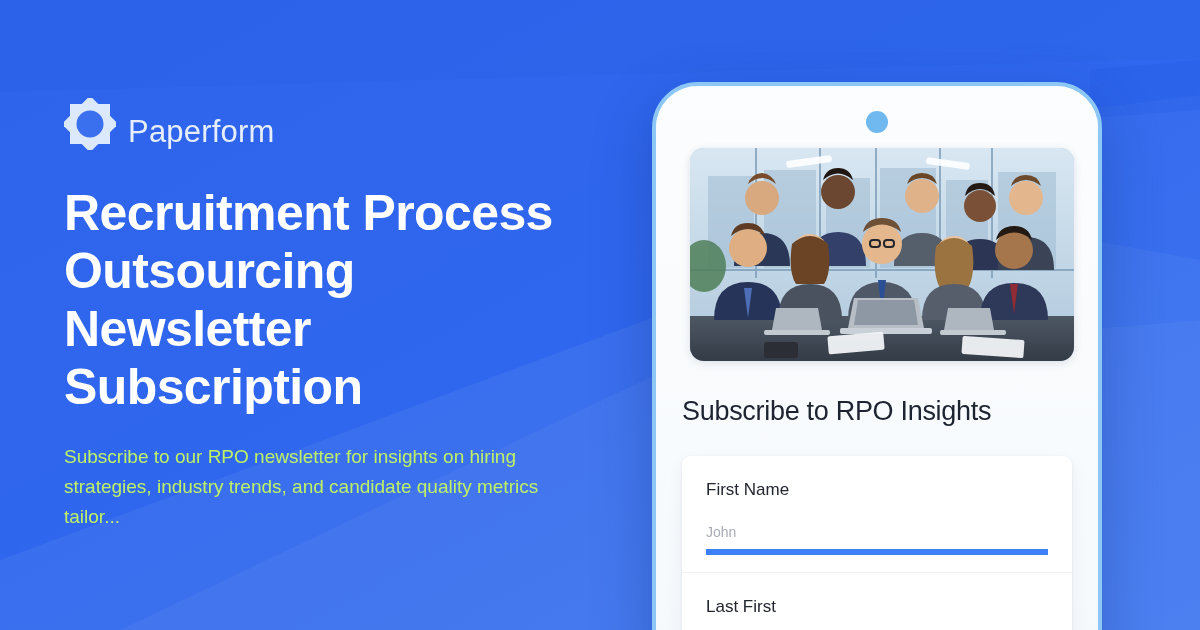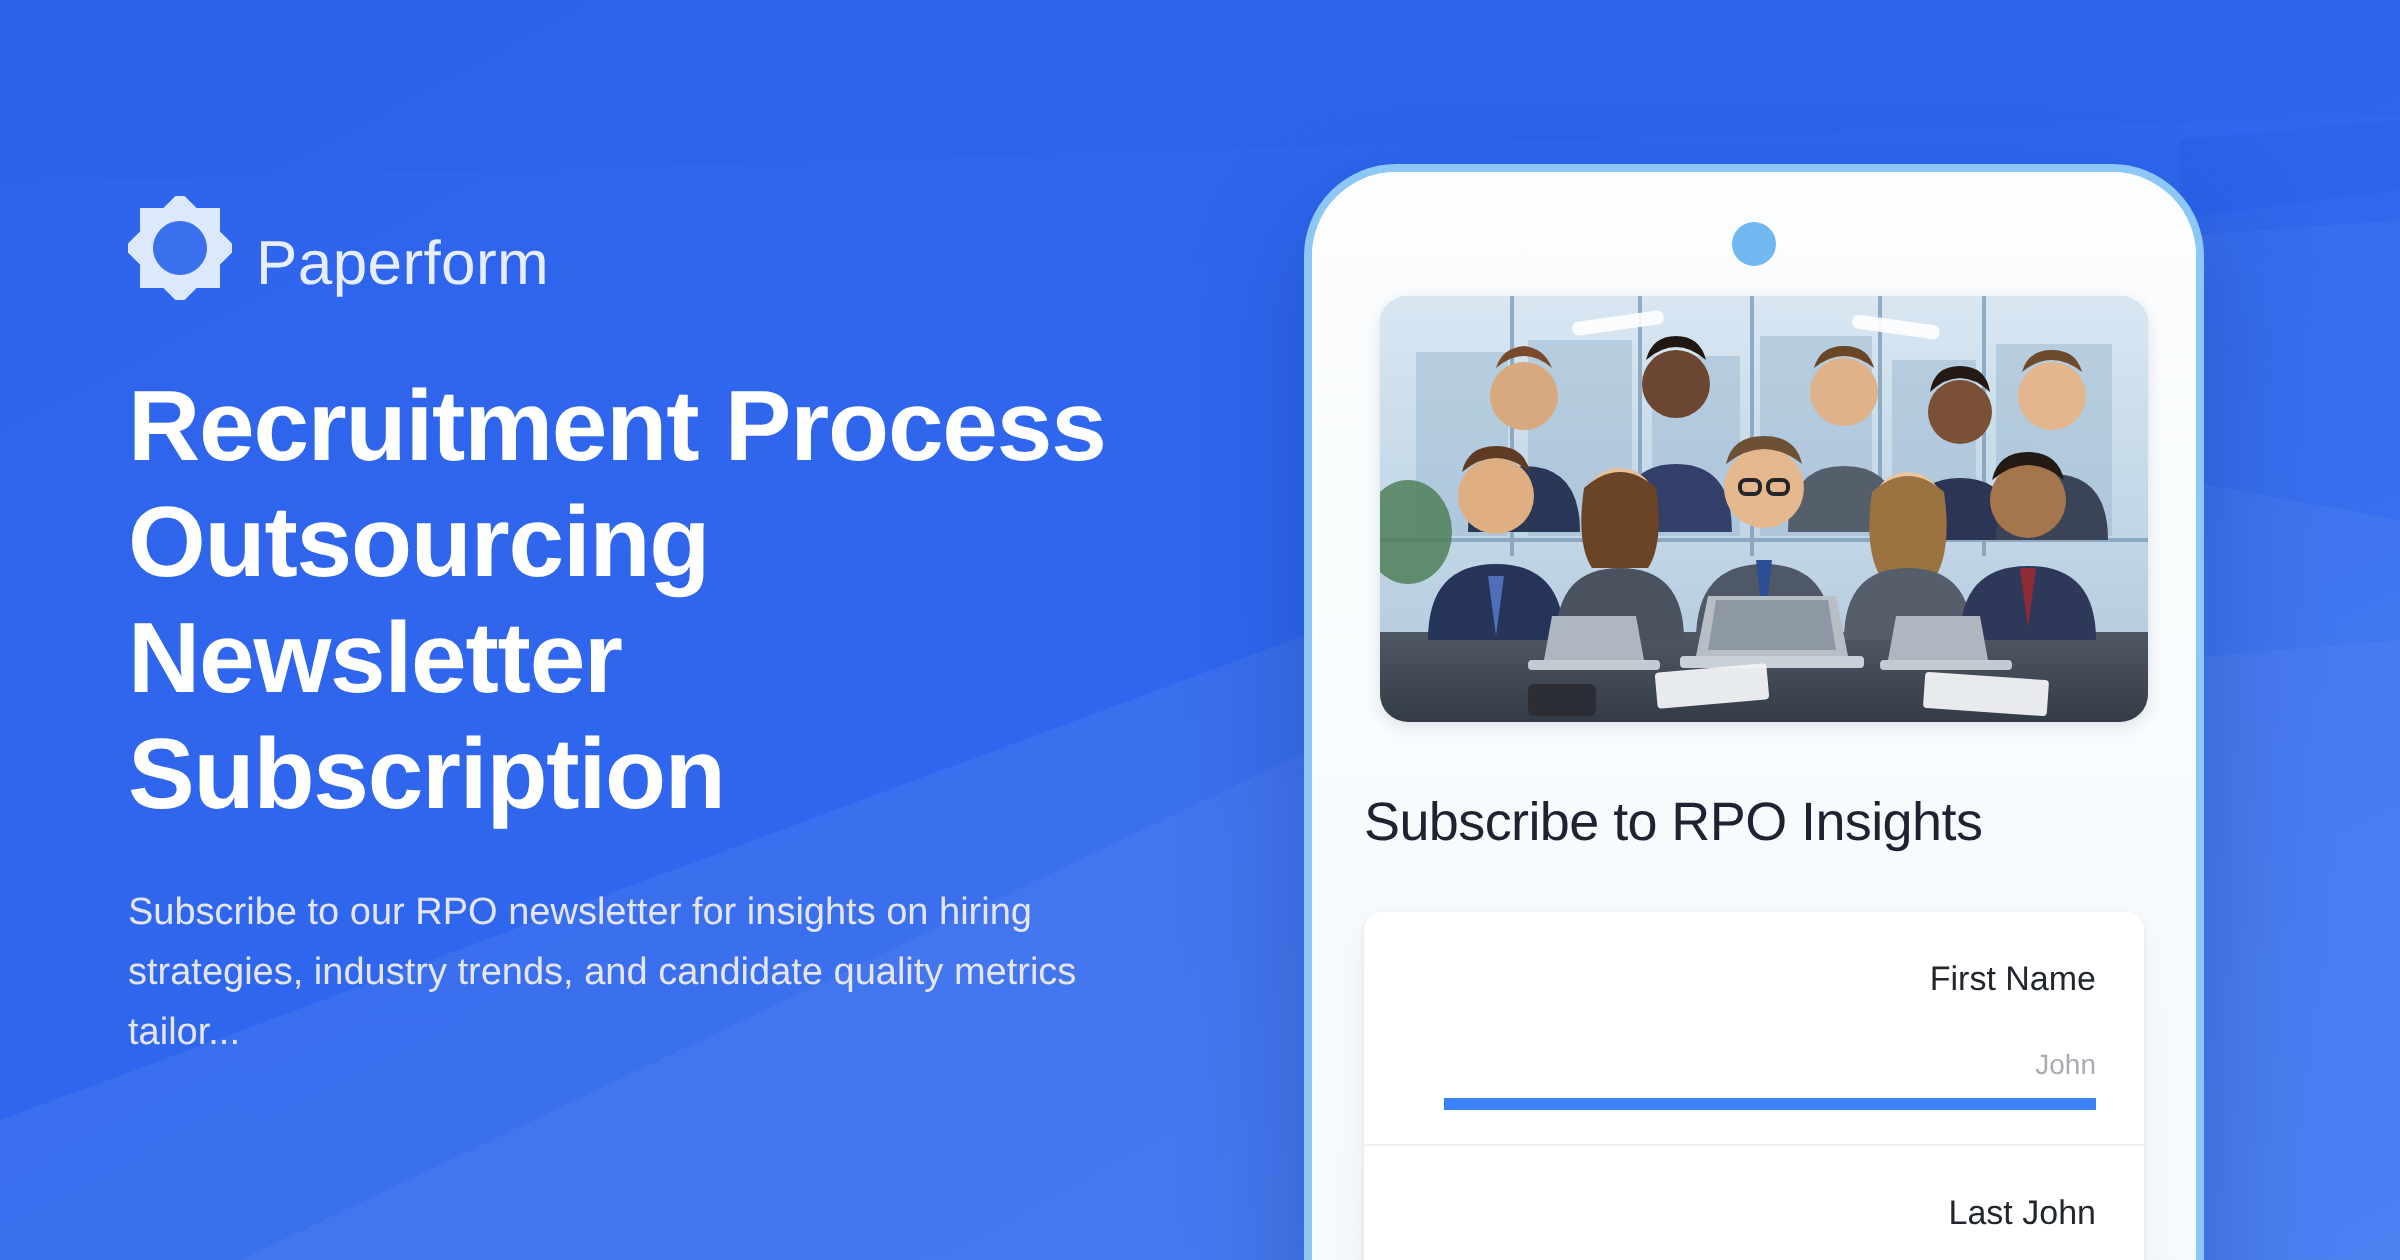--- a/index.html
+++ b/index.html
@@ -30,21 +30,21 @@
 
   .headline{
     font-size:50px; line-height:1.16; font-weight:700;
     color:#ffffff; letter-spacing:-0.6px;
     max-width:520px;
     margin-bottom:26px;
   }
 
   .subcopy{
     font-size:19px; line-height:1.58; font-weight:400;
-    color:#e5e5e5; max-width:490px;
+    color:#bef264; max-width:490px;
   }
 
   
   .phone{
     position:absolute; left:652px; top:82px;
     width:450px; height:585px;
     background:#F7FAFC;
     border:4px solid #8CC7F6;
     border-top-left-radius:46px;
     border-top-right-radius:46px;
@@ -79,23 +79,22 @@
   }
 
   .form-card{
     position:absolute; left:26px; top:370px; right:26px;
     background:#FFFFFF;
     border-radius:9px 9px 0 0;
     box-shadow:0 1px 3px rgba(25,40,80,.08), 0 6px 18px rgba(25,40,80,.05);
     overflow:hidden;
   }
   .field{
-    padding:24px 24px 0 40px;
+    padding:24px 24px 0 24px;
     border-bottom:1px solid #EFF1F4;
-    text-align:right;
   }
   .field:last-child{border-bottom:none;}
   .field-label{
     font-size:17px; font-weight:400; color:#22262E;
     margin-bottom:24px;
   }
   .field-input{
     font-size:14px; color:#A7ACB4;
     padding-bottom:9px;
     border-bottom:6px solid #3b82f6;
@@ -253,18 +252,18 @@
     <div class="form-title">Subscribe to RPO Insights</div>
 
     <div class="form-card">
 
       <div class="field">
         <div class="field-label">First Name</div>
         <div class="field-input">John</div>
       </div>
 
       <div class="field no-input">
-        <div class="field-label">Last John</div>
+        <div class="field-label">Last First</div>
       </div>
 
     </div>
   </div>
 </div>
 
 </body></html>

